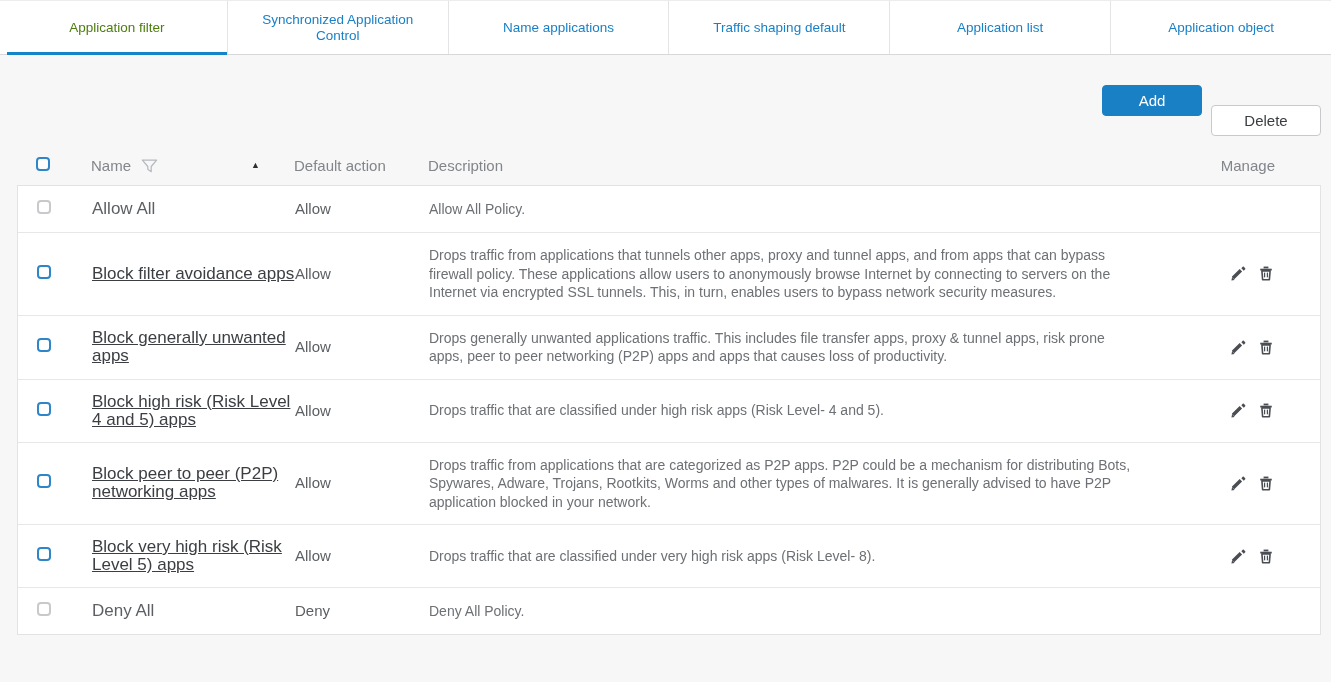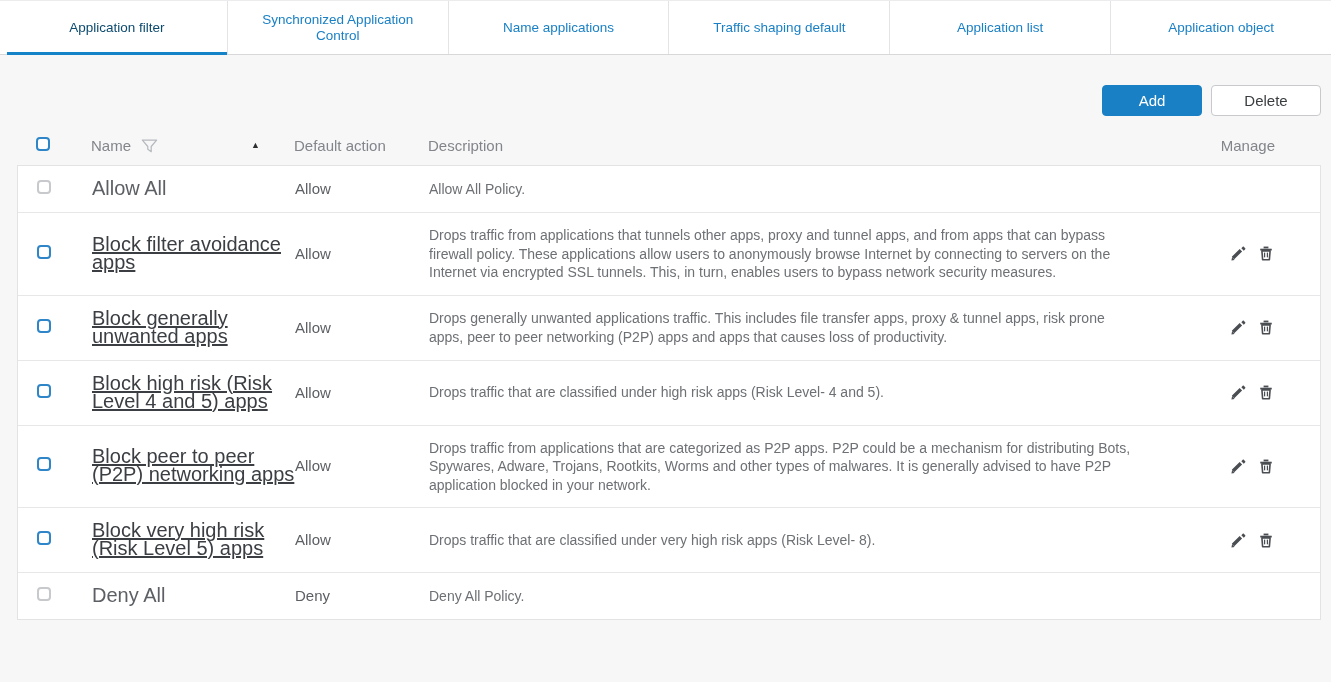--- a/index.html
+++ b/index.html
@@ -28,42 +28,42 @@
     font-size:13.5px;
     line-height:16px;
     color:var(--accent);
     border-right:1px solid #e4e4e6;
     padding:4px 18px;
     position:relative;
     cursor:pointer;
     background:#fff;
   }
   .tab:last-child { border-right:none; }
-  .tab.active { color:#0c4a6e; }
+  .tab.active { color:#4d7c0f; }
   .tab.active::after {
     content:"";
     position:absolute; left:0; right:0; bottom:-1px; height:3px;
     background:#1583c7;
   }
 
   
   .toolbar {
     display:flex; justify-content:flex-end; gap:9px;
     margin:30px 10px 0 0;
   }
   .btn {
     height:31px; min-width:100px;
     border-radius:4px;
     font-family:"Liberation Sans", sans-serif;
     font-size:15px;
     padding:0 24px;
     cursor:pointer;
   }
   .btn-primary { background:var(--accent); color:#ffffff; border:1px solid var(--accent); }
-  .btn-secondary { background:#ffffff; color:#3a3d40; border:1px solid #c8c9cc; min-width:110px; }
+  .btn-secondary { background:#ffffff; color:#3a3d40; border:1px solid #c8c9cc; min-width:110px;margin-top:20px; }
 
   
   .table-wrap { margin:9px 10px 0 17px; }
   .grid {
     display:grid;
     grid-template-columns:74px 203px 134px 1fr 170px;
     align-items:center;
   }
   .grid-header {
     height:40px;
@@ -86,21 +86,21 @@
     font-size:9px; color:#2c2e30; line-height:1;
   }
   .manage-head { text-align:right; padding-right:46px; }
 
   .table-body {
     background:#ffffff;
     border:1px solid #e3e3e5;
   }
   .row { padding:13px 0; }
   .row + .row { border-top:1px solid #e7e7e9; }
-  .name { font-size:20px; line-height:18px; color:#5c5f63; display:inline-block; }
+  .name { font-size:17px; line-height:18px; color:#5c5f63; display:inline-block; }
   .name.link { color:#3b3e42; text-decoration:underline; cursor:pointer; }
   .action { font-size:15px; color:#5c5f63; }
   .desc {
     font-size:14px; line-height:18.5px; color:#6d7074;
     display:block; padding-right:8px;
   }
   .manage-cell {
     display:flex; justify-content:flex-end; align-items:center;
     gap:11px; padding-right:46px; min-height:20px;
   }

